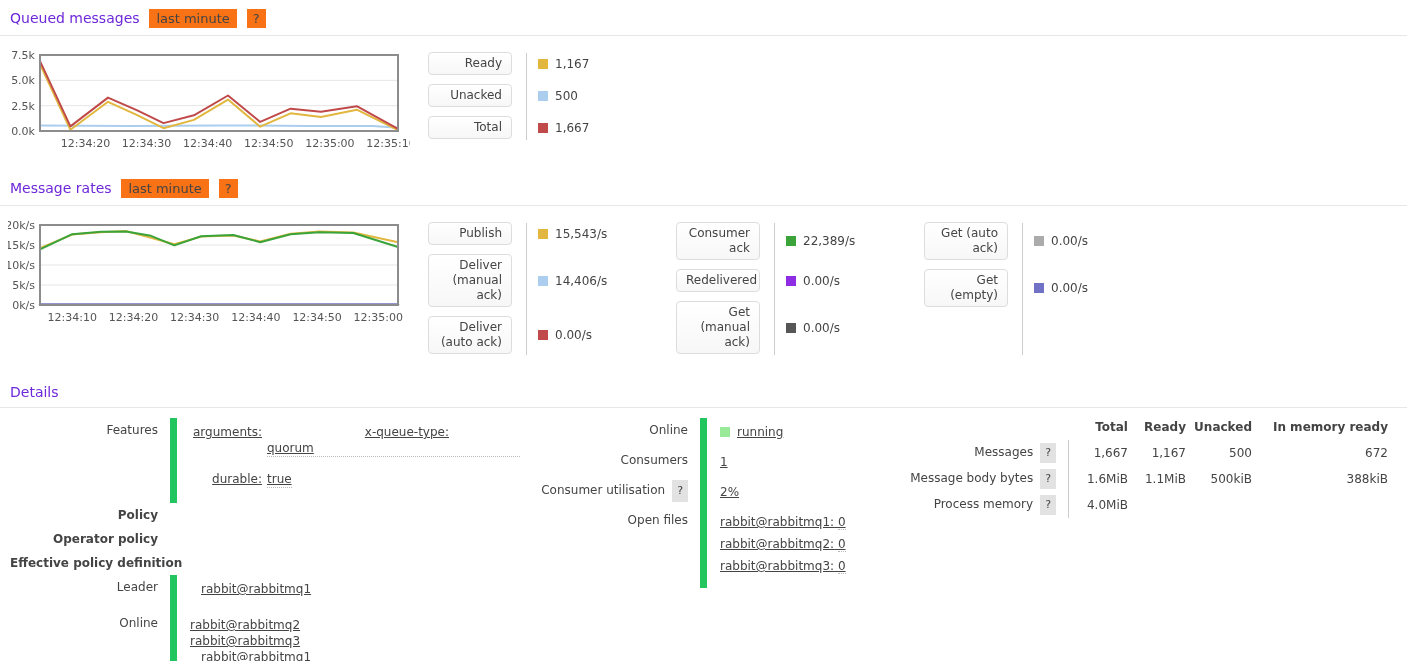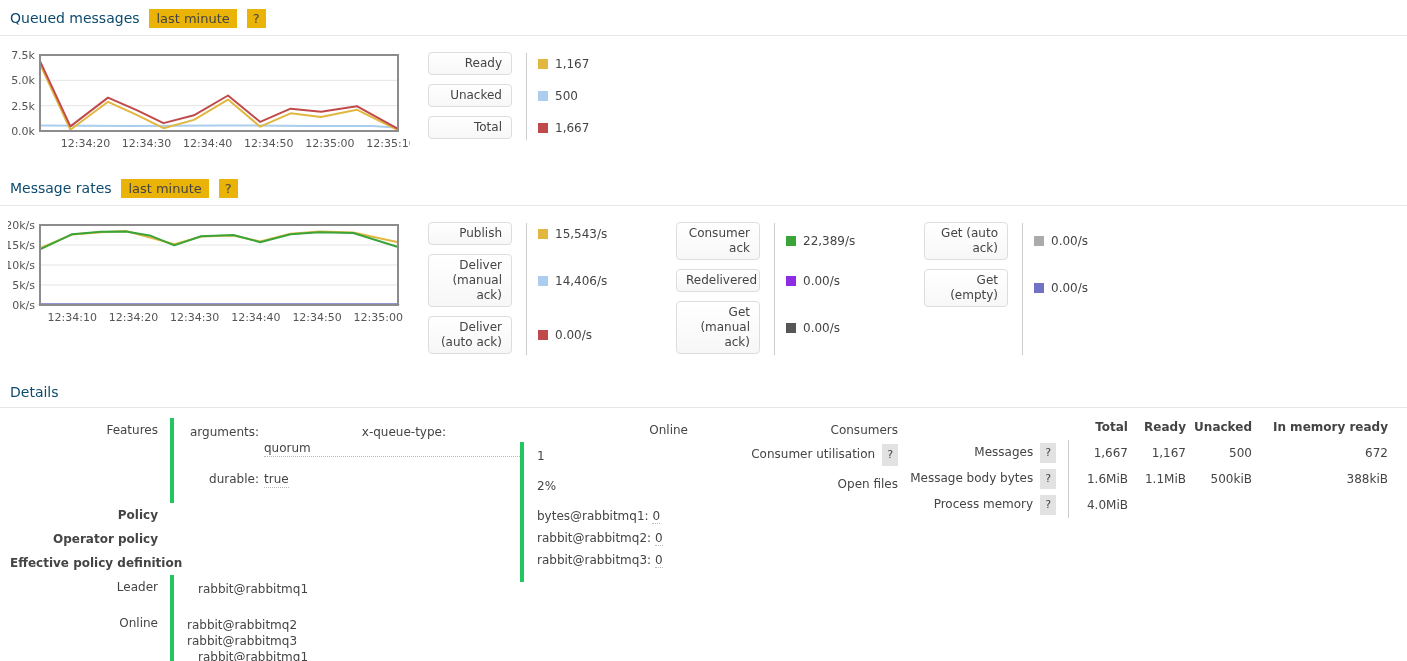--- a/index.html
+++ b/index.html
@@ -8,24 +8,24 @@
     font-family: "DejaVu Sans", "Liberation Sans", sans-serif;
     font-size: 12px;
     color: #444;
     width: 1407px;
   }
   .panel { width: 100%; }
   .sec-head {
     padding: 9px 0 7px 10px;
     border-bottom: 1px solid #e7e7e7;
   }
-  .sec-title { font-size: 14px; color: #0c4a6e; }
+  .sec-title { font-size: 14px; color: #6d28d9; }
   .range-tab, .help-badge {
     display: inline-block;
-    background: #eab308;
+    background: #f97316;
     color: #444;
     padding: 2px 7px;
     margin-left: 6px;
     font-size: 13px;
   }
   .help-badge { padding: 2px 6px; cursor: pointer; }
   .sec-body { display: flex; align-items: flex-start; padding: 13px 0 12px 8px; }
   .chart-wrap { width: 402px; flex: none; }
 
   
@@ -50,21 +50,21 @@
   .legend-val { padding-left: 26px; display: flex; align-items: center; }
   .sq { display: inline-block; width: 10px; height: 10px; margin-right: 7px; flex: none; }
 
   
   .details-body { display: flex; align-items: flex-start; padding: 10px 0 10px 10px; }
   .dgrid { display: grid; align-content: start; }
   .dgrid-left  { grid-template-columns: 160px 350px; width: 510px; flex: none; }
   .dgrid-mid   { grid-template-columns: 180px 210px; width: 390px; flex: none; }
   .dlabel { text-align: right; padding: 2px 12px 2px 0; line-height: 20px; white-space: nowrap; }
   .dval { padding: 6px 0 8px 13px; line-height: 16px; }
-  .dval.bord { border-left: 4px solid #22c55e; }
+  .dval.bord { border-left: 7px solid #22c55e; text-decoration: underline; }
   .dval .nodeline { padding: 0 0 6px 0; margin-left: 11px; }
   .policy-row { min-height: 22px; font-weight: bold; }
   .dotted { border-bottom: 1px dotted #b9b9b9; }
 
   .featrow { display: flex; margin-bottom: 7px; }
   .fkey { width: 72px; flex: none; text-align: right; margin-right: 5px; white-space: nowrap; }
   .args { flex: 1; }
   .argrow { display: flex; margin-bottom: 7px; flex-direction: column; }
   .akey { width: 182px; flex: none; text-align: right; margin-right: 5px; white-space: nowrap; }
 
@@ -286,32 +286,35 @@
       <div class="dval bord">
         <div>rabbit@rabbitmq2</div>
         <div>rabbit@rabbitmq3</div>
         <div class="nodeline">rabbit@rabbitmq1</div>
       </div>
 
     </div>
 
     <div class="dgrid dgrid-mid">
       <div class="dlabel">Online</div>
+      <div class="dval bord">
+        <span class="sq" style="vertical-align: -1px; background: rgb(152, 233, 152);"></span><span>running</span>
+      </div>
 
       <div class="dlabel">Consumers</div>
       <div class="dval bord">1</div>
 
       <div class="dlabel">
         <span>Consumer utilisation</span><span class="qbadge">?</span>
       </div>
       <div class="dval bord">2%</div>
 
       <div class="dlabel">Open files</div>
       <div class="dval bord">
-        <div class="openfile-row"><span>bytes@rabbitmq1:</span> <span class="dotted">0</span></div>
+        <div class="openfile-row"><span>rabbit@rabbitmq1:</span> <span class="dotted">0</span></div>
         <div class="openfile-row"><span>rabbit@rabbitmq2:</span> <span class="dotted">0</span></div>
         <div class="openfile-row"><span>rabbit@rabbitmq3:</span> <span class="dotted">0</span></div>
       </div>
     </div>
 
     <div class="dgrid-stats">
       <div class="stat-h"></div>
       <div class="stat-h">Total</div>
       <div class="stat-h">Ready</div>
       <div class="stat-h">Unacked</div>

